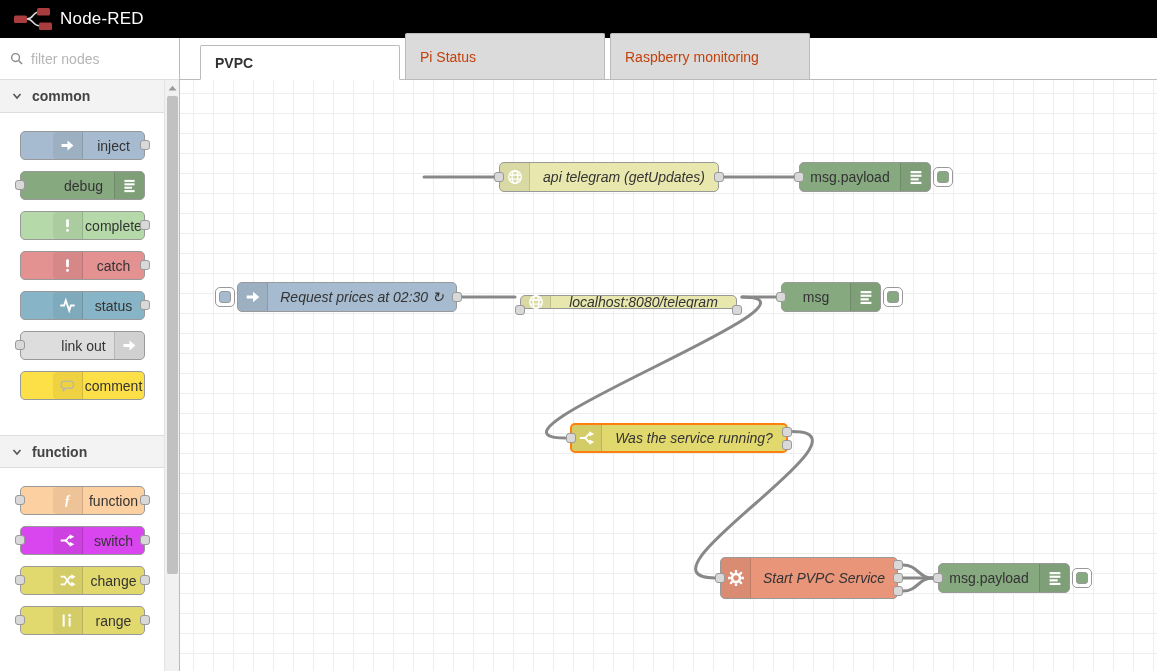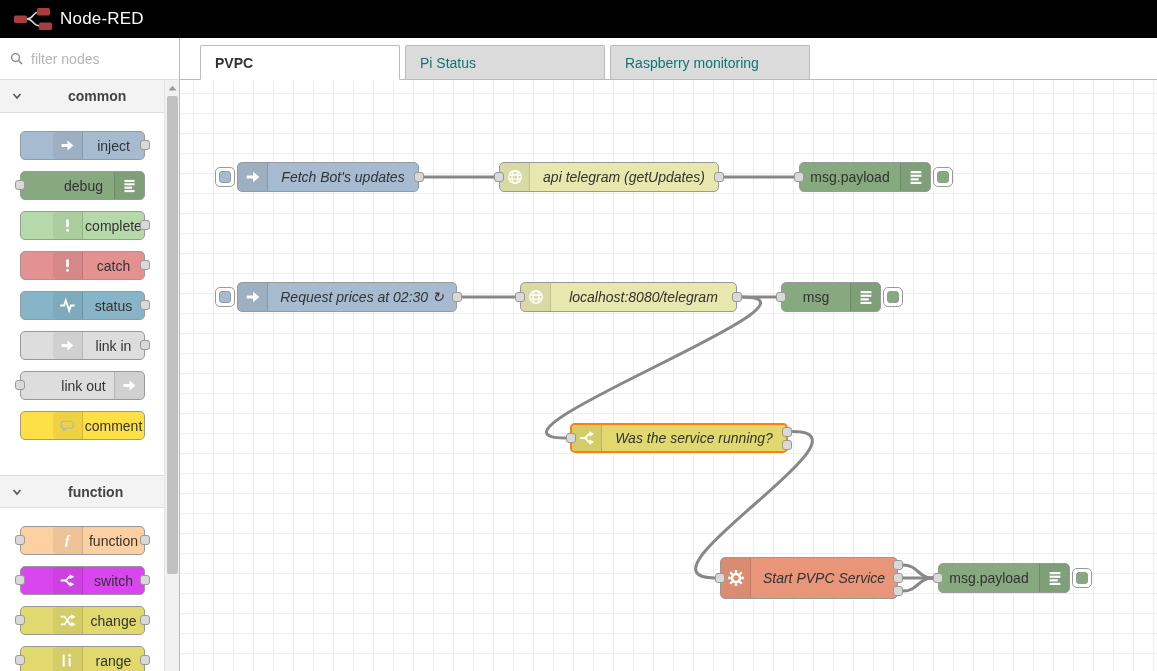--- a/index.html
+++ b/index.html
@@ -14,21 +14,21 @@
   .main { flex:1; display:flex; min-height:0; }
 
   
   .palette { width:180px; flex:0 0 180px; border-right:1px solid #bbb; position:relative; background:#fff; }
   .palette-search { height:42px; border-bottom:1px solid #ddd; display:flex; align-items:center; padding:0 10px; background:#fff; }
   .palette-search input { border:none; outline:none; font-size:14px; color:#555; width:120px; margin-left:6px;
                           font-family:"Liberation Sans", sans-serif; background:transparent; }
   .palette-search input::placeholder { color:#b5b5b5; }
   .palette-content { position:absolute; top:42px; left:0; right:15px; bottom:0; overflow:hidden; background:#fff; }
   .palette-category-header { height:33px; background:#f3f3f3; border-top:1px solid #ddd; border-bottom:1px solid #ddd;
-                             display:flex; align-items:center; padding-left:12px; cursor:pointer;gap:36px; }
+                             display:flex; align-items:center; padding-left:12px; cursor:pointer; }
   .palette-category-header:first-child { border-top:none; }
   .palette-category-header .cat-label { font-size:14px; font-weight:bold; color:#444; margin-left:10px; }
   .palette-items { padding:18px 0 24px 0; }
 
   
   .node { position:absolute; border:1px solid #999; border-radius:5px; display:flex; align-items:stretch; }
   .node.selected { border:2px solid #ff7f0e; }
   .pal-node { position:relative; width:125px; height:29px; margin:0 0 11px 20px; border:1px solid #999;
               border-radius:5px; display:flex; align-items:stretch; cursor:move;padding-left:32px; }
   .icon-region { width:30px; flex:0 0 30px; background:rgba(0,0,0,0.06); display:flex; align-items:center; justify-content:center; }
@@ -47,22 +47,22 @@
   .node-button .inner { width:12px; height:12px; border:1px solid #999; border-radius:3px; }
 
   
   .palette-scrollbar { position:absolute; top:42px; right:0; width:15px; bottom:0; background:#f1f1f1; border-left:1px solid #e3e3e3; }
   .scroll-arrow { height:15px; display:flex; align-items:center; justify-content:center; }
   .scroll-thumb { position:absolute; top:16px; left:2px; width:11px; height:478px; background:#c1c1c1; border-radius:2px; }
 
   
   .workspace { flex:1; display:flex; flex-direction:column; min-width:0; }
   .tabbar { height:42px; flex:0 0 42px; background:#fff; border-bottom:1px solid #bbb; display:flex; align-items:flex-end; padding-left:20px; }
-  .tab { width:200px; height:34px; margin-right:5px; border:1px solid #bbb; border-bottom:none; background:#dbdbdb;
-         display:flex; align-items:center; padding-left:14px; font-size:14px; color:#0f766e; cursor:pointer;
+  .tab { width:200px; height:46px; margin-right:5px; border:1px solid #bbb; border-bottom:none; background:#dbdbdb;
+         display:flex; align-items:center; padding-left:14px; font-size:14px; color:#c2410c; cursor:pointer;
          border-radius:2px 2px 0 0; position:relative; }
   .tab.active { background:#fff; color:#333; font-weight:bold; margin-bottom:-1px; height:35px;
                 border-bottom:1px solid #fff; z-index:2; }
 
   .canvas { flex:1; position:relative; overflow:hidden; background-color:#fff;
     background-image: linear-gradient(to right, #eee 1px, transparent 1px),
                       linear-gradient(to bottom, #eee 1px, transparent 1px);
     background-size:20px 20px; background-position:-7px -7px; }
   .canvas svg.wires { position:absolute; left:0; top:0; width:100%; height:100%; }
 </style>
@@ -145,29 +145,20 @@
               <div class="node-label">catch</div>
               <div class="port out" style="top: 8px;"></div>
             </div>
             <div class="pal-node" style="background: rgb(135, 181, 199);">
               <div class="icon-region side-left">
                 <svg width="17" height="17" viewBox="0 0 20 20">
                   <polyline points="1.5,10 6,10 8,4 12,16 14,10 18.5,10" fill="none" stroke="#fff" stroke-width="2.2"></polyline>
                 </svg>
               </div>
               <div class="node-label">status</div>
-              <div class="port out" style="top: 8px;"></div>
-            </div>
-            <div class="pal-node" style="background: rgb(221, 221, 221);">
-              <div class="icon-region side-left">
-                <svg width="17" height="17" viewBox="0 0 20 20">
-                  <path d="M3 8.2 h7 V4.2 L17 10 l-7 5.8 V11.8 H3 z" fill="#fff"></path>
-                </svg>
-              </div>
-              <div class="node-label">link in</div>
               <div class="port out" style="top: 8px;"></div>
             </div>
             <div class="pal-node" style="background: rgb(221, 221, 221);">
               <div class="icon-region side-right">
                 <svg width="17" height="17" viewBox="0 0 20 20">
                   <path d="M3 8.2 h7 V4.2 L17 10 l-7 5.8 V11.8 H3 z" fill="#fff"></path>
                 </svg>
               </div>
               <div class="node-label">link out</div>
               <div class="port in" style="top: 8px;"></div>
@@ -269,32 +260,20 @@
             <path d="M 244 97 C 279 97 279 97 314 97" fill="none" stroke="#888888" stroke-width="3" stroke-linecap="round"></path>
             <path d="M 544 97 C 579 97 579 97 614 97" fill="none" stroke="#888888" stroke-width="3" stroke-linecap="round"></path>
             <path d="M 282 217 C 308.5 217 308.5 217 335 217" fill="none" stroke="#888888" stroke-width="3" stroke-linecap="round"></path>
             <path d="M 562 217 C 588 217 588 217 614 217" fill="none" stroke="#888888" stroke-width="3" stroke-linecap="round"></path>
             <path d="M 562 217 C 668.2 217 278.8 358 385 358" fill="none" stroke="#888888" stroke-width="3" stroke-linecap="round"></path>
             <path d="M 613 351.5 C 703 351.5 445 498 535 498" fill="none" stroke="#888888" stroke-width="3" stroke-linecap="round"></path>
             <path d="M 723 485 C 738 485 738 498 753 498" fill="none" stroke="#888888" stroke-width="3" stroke-linecap="round"></path>
             <path d="M 723 498 C 738 498 738 498 753 498" fill="none" stroke="#888888" stroke-width="3" stroke-linecap="round"></path>
             <path d="M 723 511 C 738 511 738 498 753 498" fill="none" stroke="#888888" stroke-width="3" stroke-linecap="round"></path>
           </svg>
-      <div class="node" style="left: 57px; top: 82px; width: 182px; height: 30px; background: rgb(166, 187, 207);">
-            <div class="icon-region side-left">
-              <svg width="18" height="18" viewBox="0 0 20 20">
-                <path d="M3 8.2 h7 V4.2 L17 10 l-7 5.8 V11.8 H3 z" fill="#fff"></path>
-              </svg>
-            </div>
-                  <div class="node-label italic">Fetch Bot's updates</div>
-            <div class="port out" style="top: 9px;"></div>
-            <div class="node-button left" style="top: 4px;">
-              <div class="inner" style="background:#a6bbcf"></div>
-            </div>
-          </div>
           <div class="node" style="left: 319px; top: 82px; width: 220px; height: 30px; background: rgb(231, 231, 174);">
             <div class="icon-region side-left">
               <svg width="18" height="18" viewBox="0 0 20 20">
                 <g stroke="#fff" stroke-width="1.5" fill="none">
                   <circle cx="10" cy="10" r="7"></circle>
                   <ellipse cx="10" cy="10" rx="3.2" ry="7"></ellipse>
                   <path d="M3.4 7.8 h13.2 M3.4 12.4 h13.2"></path>
                 </g>
               </svg>
             </div>
@@ -324,21 +303,21 @@
               <svg width="18" height="18" viewBox="0 0 20 20">
                 <path d="M3 8.2 h7 V4.2 L17 10 l-7 5.8 V11.8 H3 z" fill="#fff"></path>
               </svg>
             </div>
                   <div class="node-label italic">Request prices at 02:30 ↻</div>
             <div class="port out" style="top: 9px;"></div>
             <div class="node-button left" style="top: 4px;">
               <div class="inner" style="background:#a6bbcf"></div>
             </div>
           </div>
-          <div class="node" style="left: 340px; top: 202px; width: 217px; height: 30px; background: rgb(231, 231, 174);">
+          <div class="node" style="left: 340px; top: 215px; width: 217px; height: 14px; background: rgb(231, 231, 174);">
             <div class="icon-region side-left">
               <svg width="18" height="18" viewBox="0 0 20 20">
                 <g stroke="#fff" stroke-width="1.5" fill="none">
                   <circle cx="10" cy="10" r="7"></circle>
                   <ellipse cx="10" cy="10" rx="3.2" ry="7"></ellipse>
                   <path d="M3.4 7.8 h13.2 M3.4 12.4 h13.2"></path>
                 </g>
               </svg>
             </div>
                   <div class="node-label italic">localhost:8080/telegram</div>

